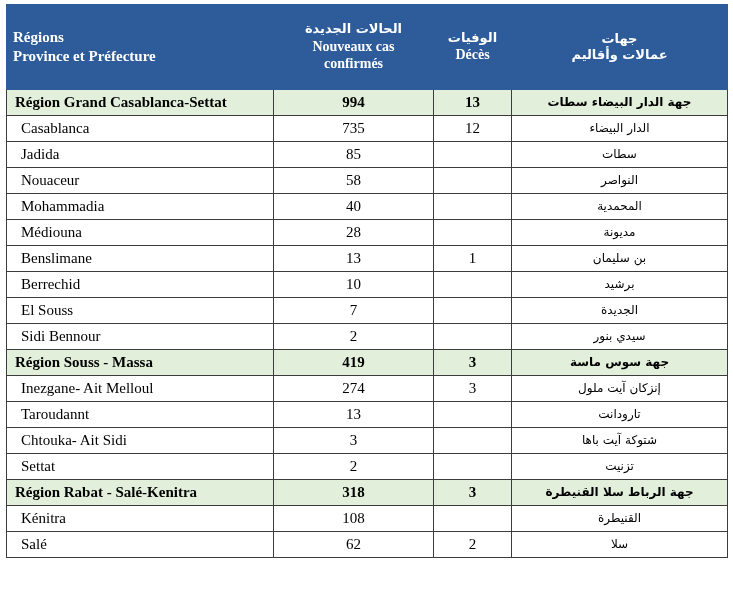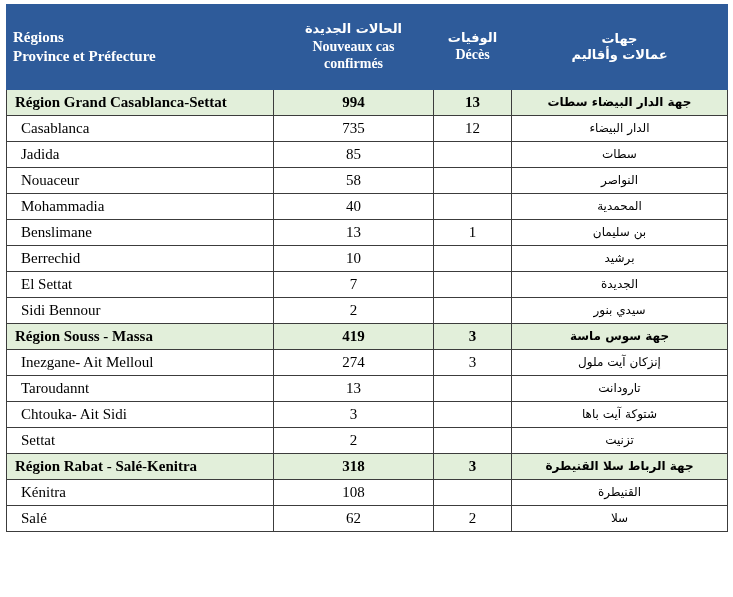--- a/index.html
+++ b/index.html
@@ -145,33 +145,39 @@
           <td class="num"></td>
           <td class="arabic">النواصر</td>
         </tr>
         <tr class="city-row">
           <td class="region-name">Mohammadia</td>
           <td class="num">40</td>
           <td class="num"></td>
           <td class="arabic">المحمدية</td>
         </tr>
         <tr class="city-row">
+          <td class="region-name">Médiouna</td>
+          <td class="num">28</td>
+          <td class="num"></td>
+          <td class="arabic">مديونة</td>
+        </tr>
+        <tr class="city-row">
           <td class="region-name">Benslimane</td>
           <td class="num">13</td>
           <td class="num">1</td>
           <td class="arabic">بن سليمان</td>
         </tr>
         <tr class="city-row">
           <td class="region-name">Berrechid</td>
           <td class="num">10</td>
           <td class="num"></td>
           <td class="arabic">برشيد</td>
         </tr>
         <tr class="city-row">
-          <td class="region-name">El Settat</td>
+          <td class="region-name">El Souss</td>
           <td class="num">7</td>
           <td class="num"></td>
           <td class="arabic">الجديدة</td>
         </tr>
         <tr class="city-row">
           <td class="region-name">Sidi Bennour</td>
           <td class="num">2</td>
           <td class="num"></td>
           <td class="arabic">سيدي بنور</td>
         </tr>

